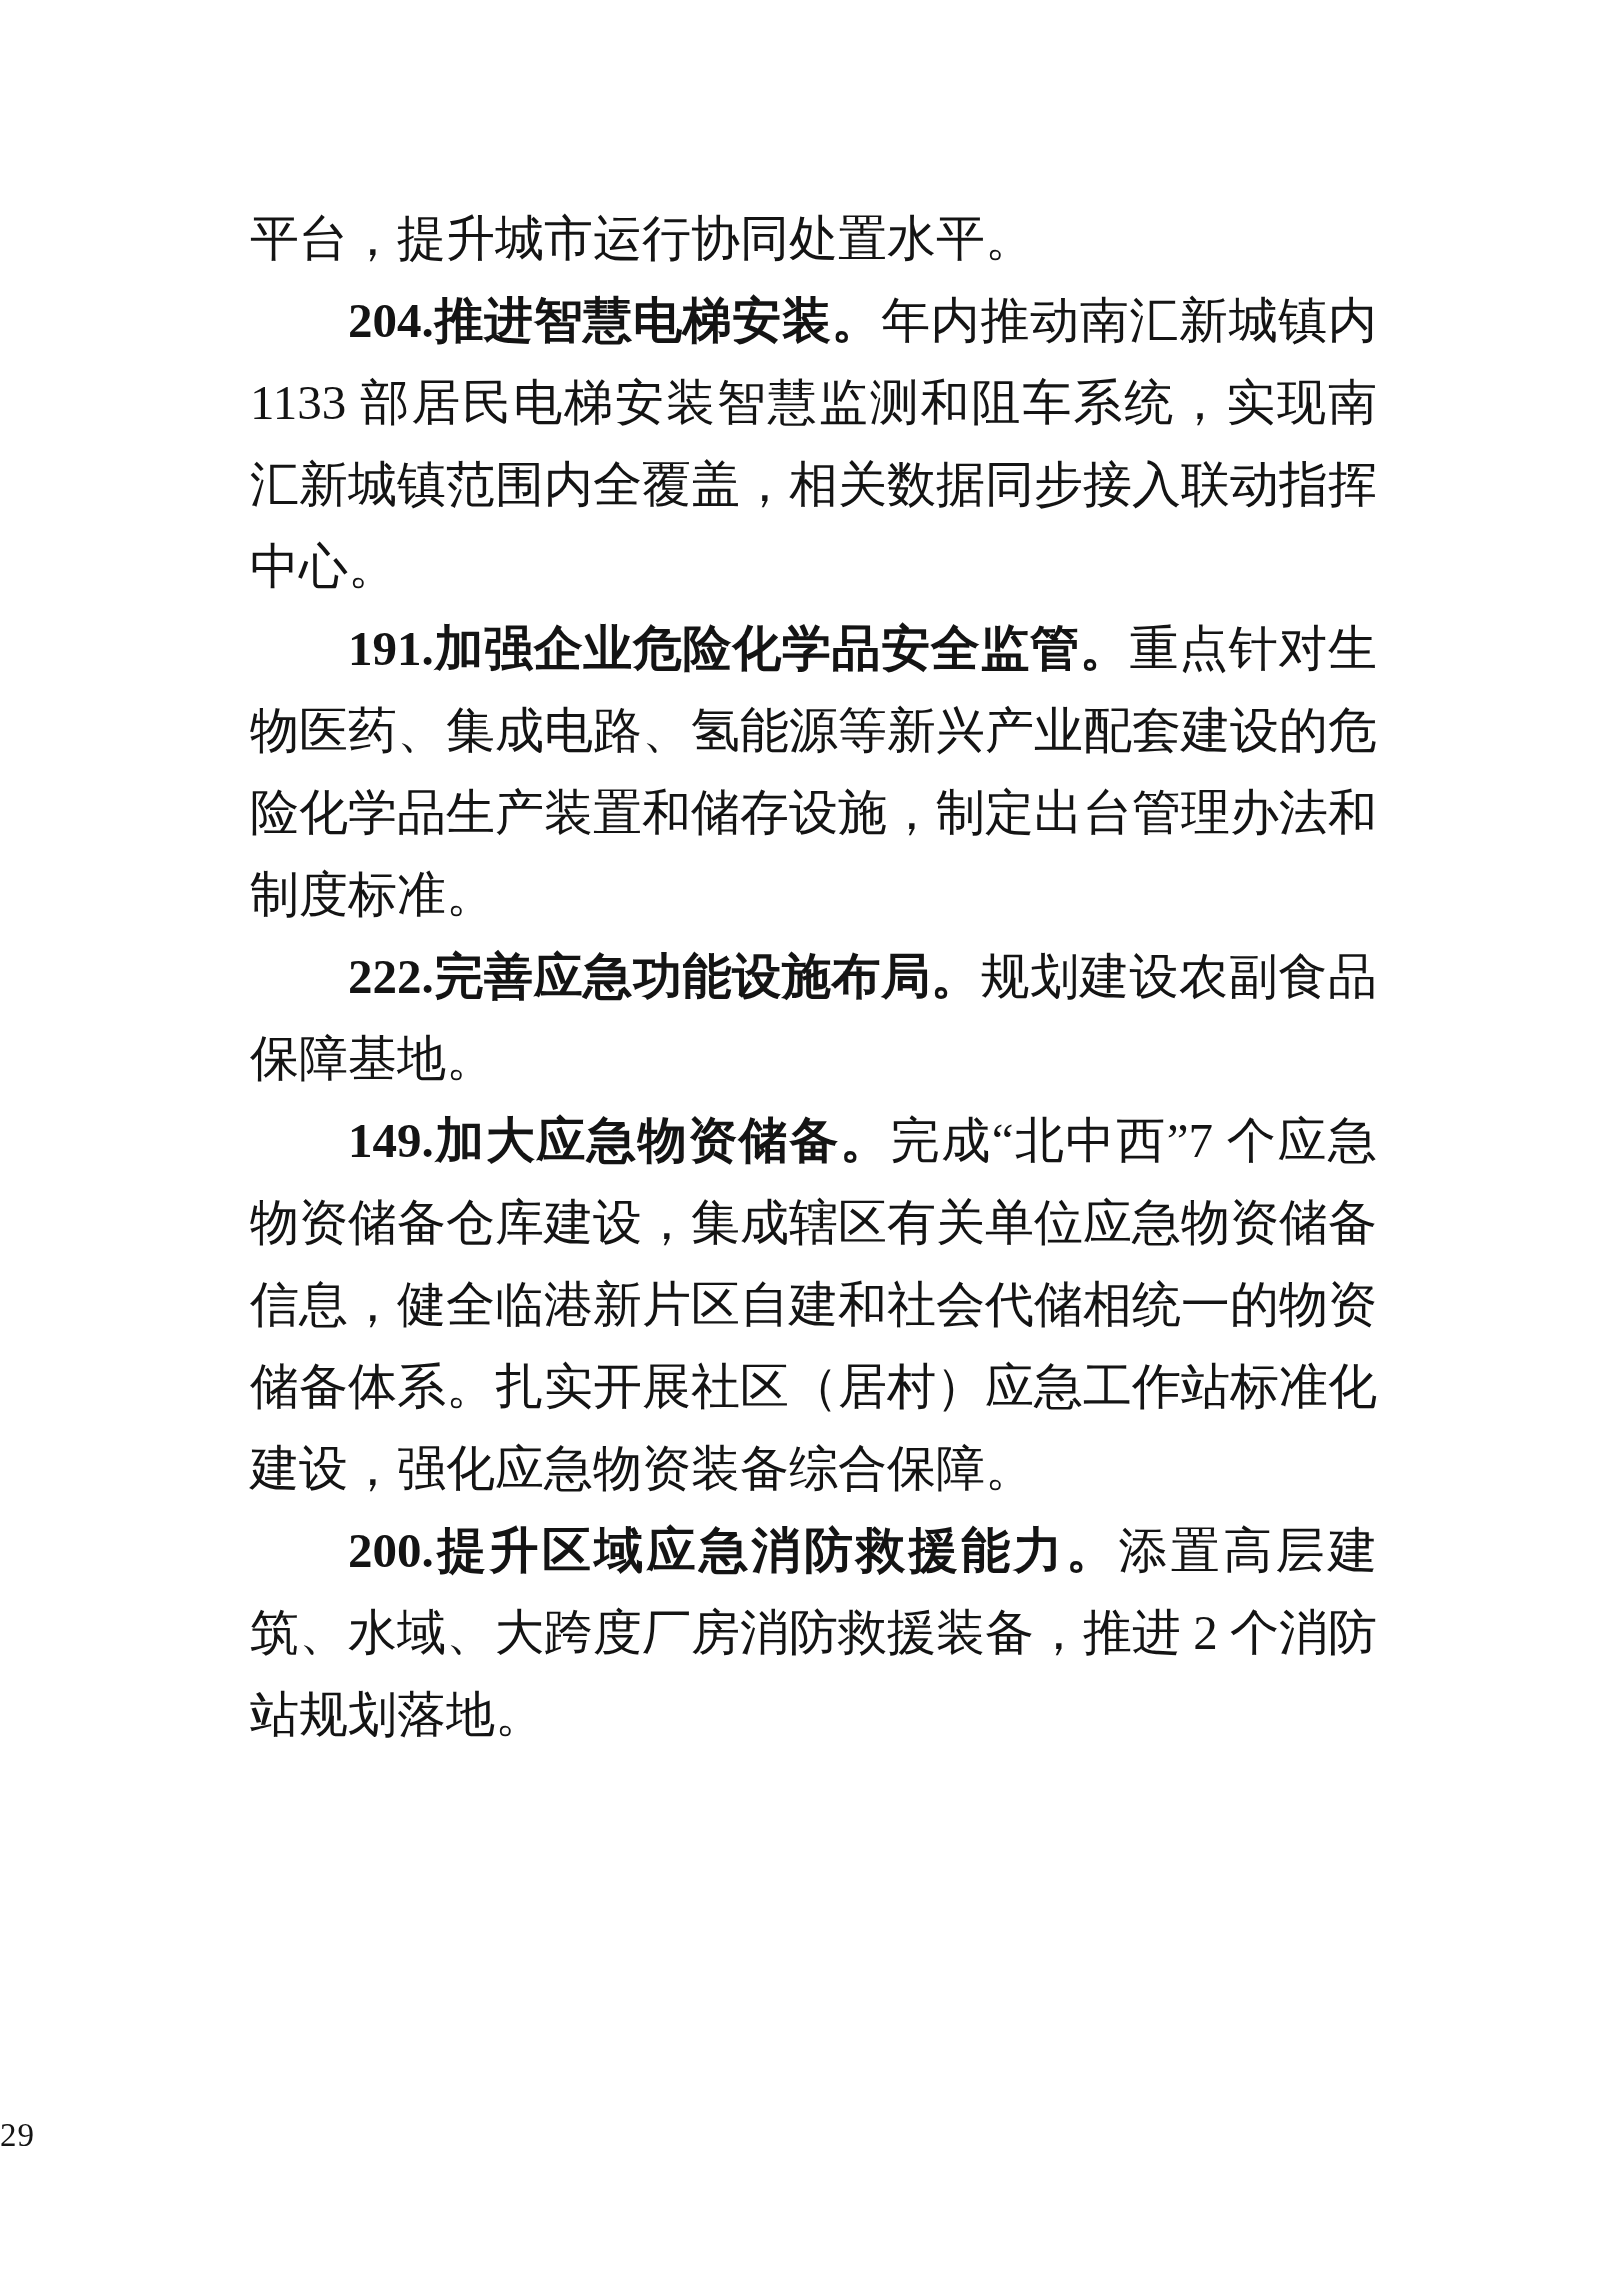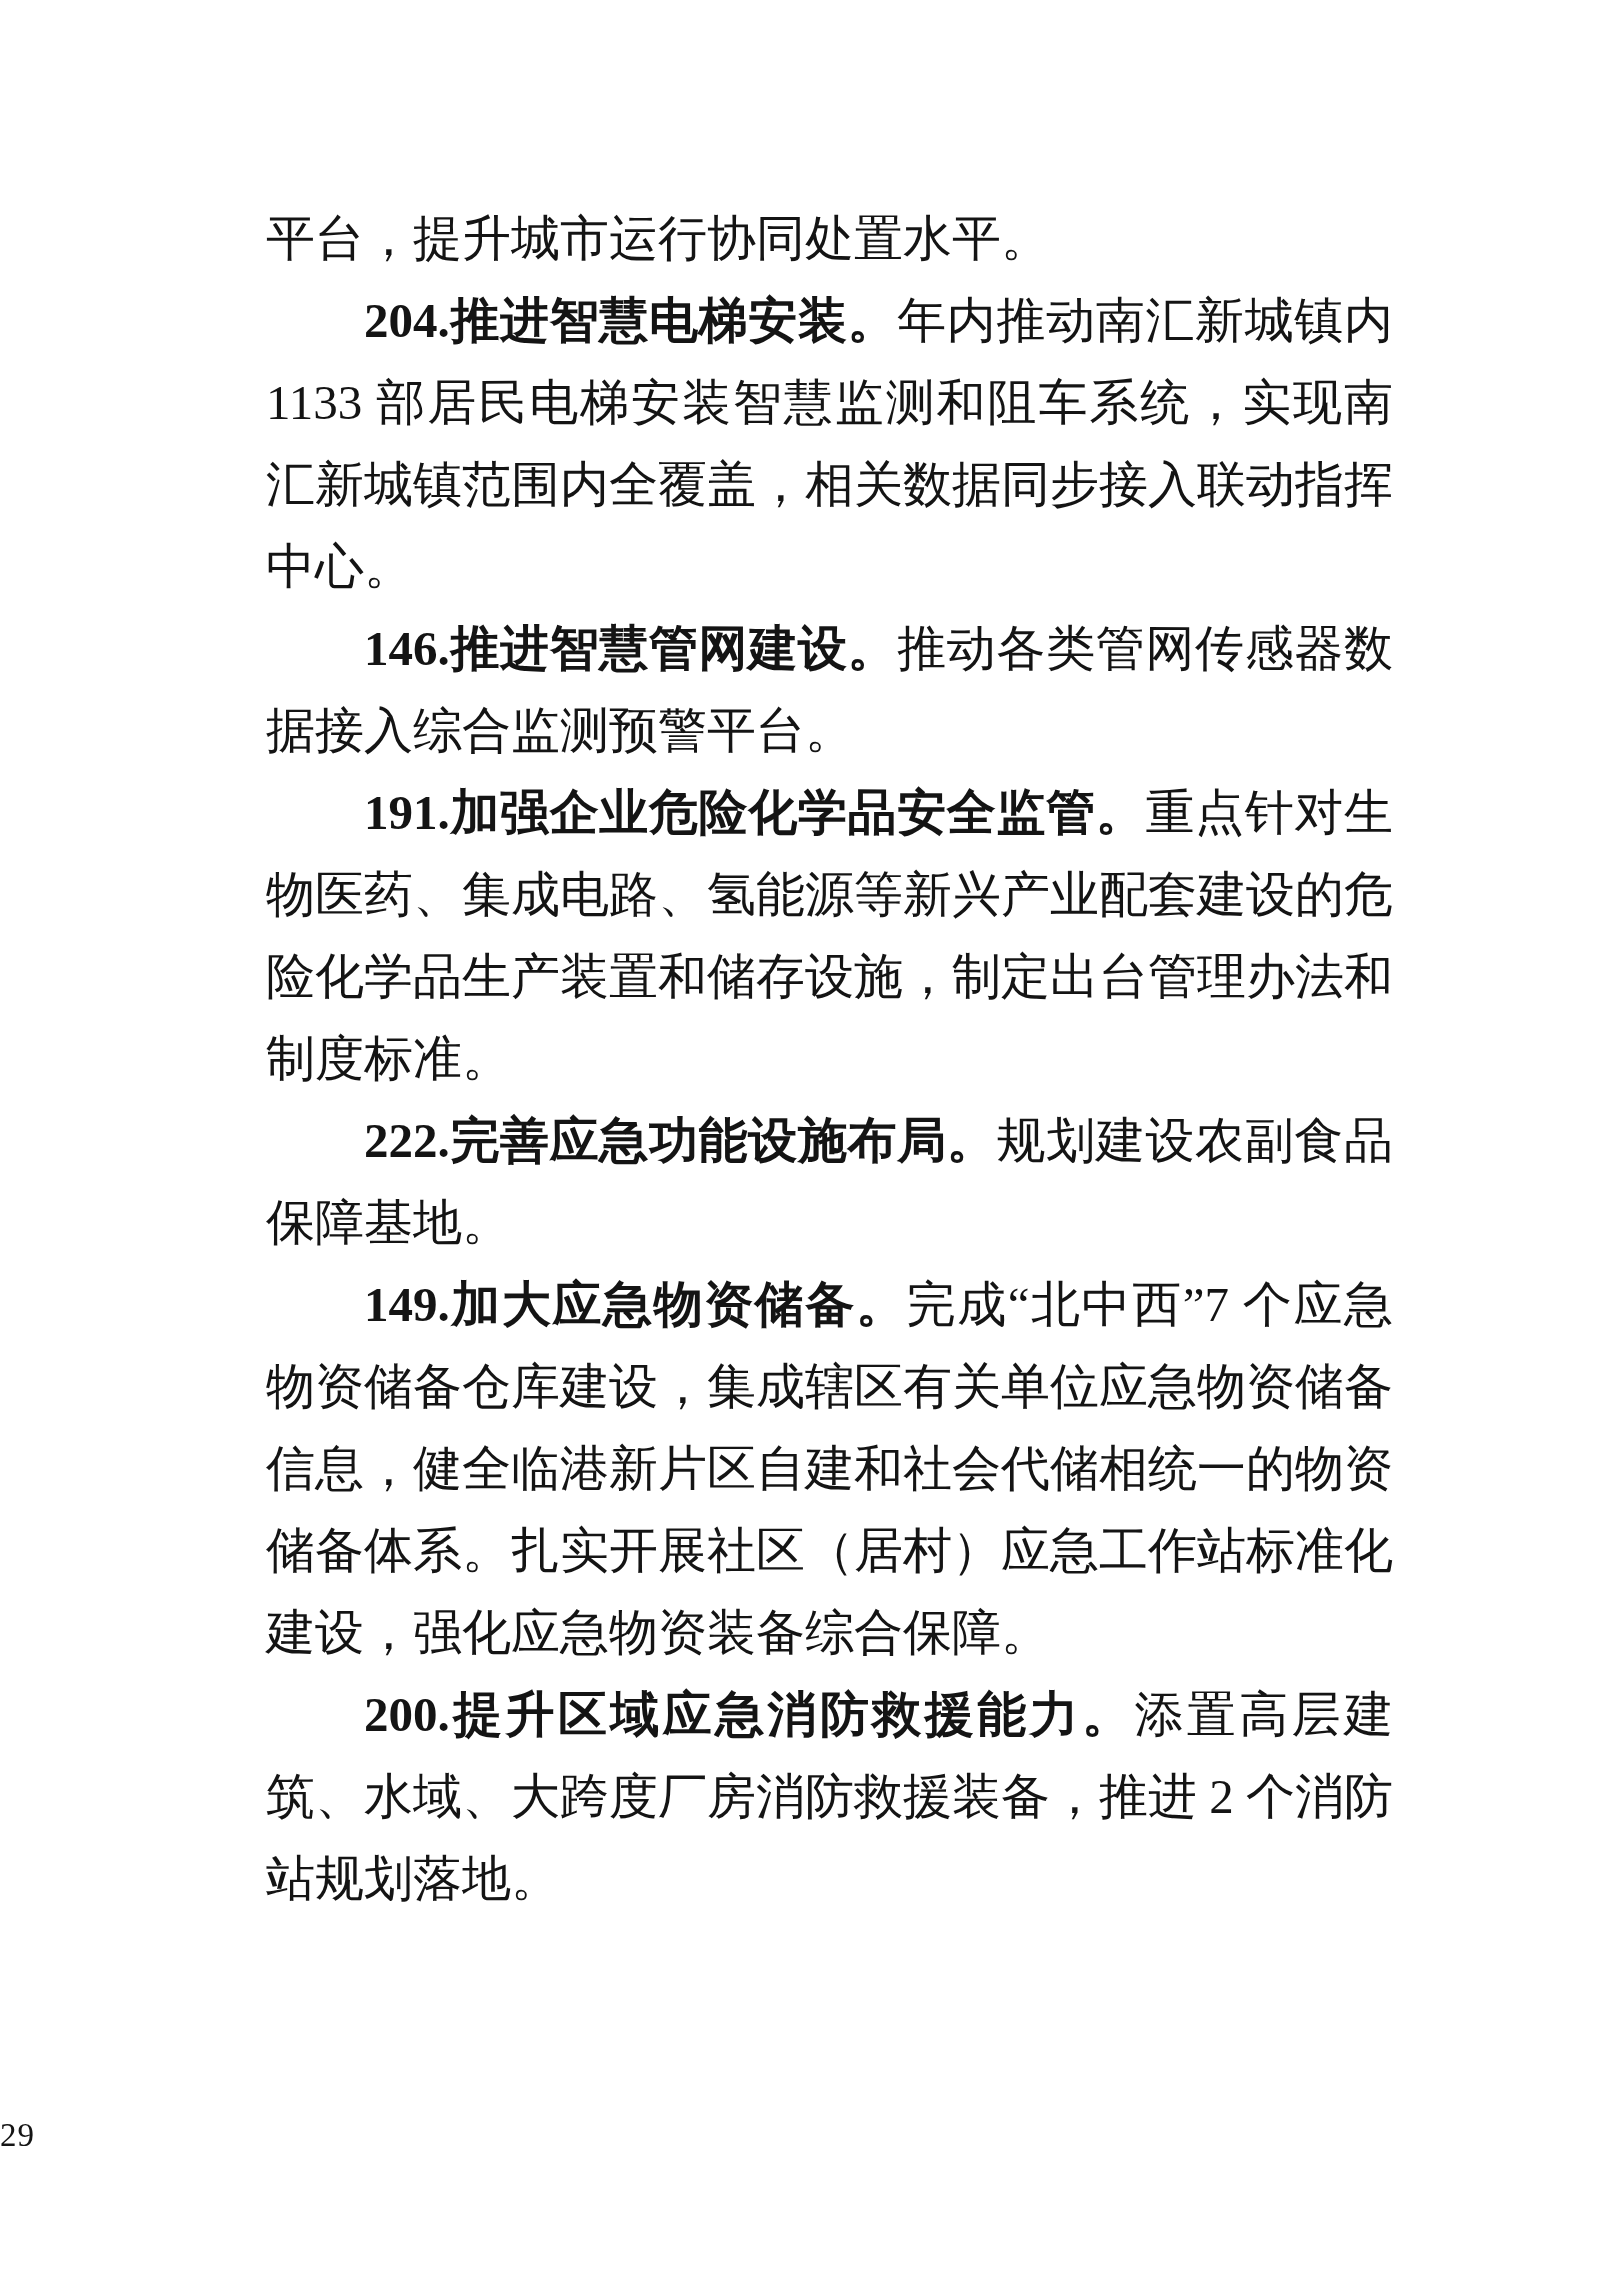--- a/index.html
+++ b/index.html
@@ -17,21 +17,20 @@
 
   .textblock {
     position:absolute;
     left:250px;
     top:198px;
     width:1127px;
     font-size:49px;
     line-height:82px;
     text-align:justify;
     text-justify:inter-ideograph;
-    margin-left:16px;
   }
 
   .para { margin:0; text-indent:98px; }
   .para.no-indent { text-indent:0; }
 
   .heading { font-weight:700; }
 
   .pageno {
     position:absolute;
     left:0;
@@ -47,21 +46,20 @@
 <body>
 
 <div class="page">
 
   <main class="textblock">
 
     <p class="para no-indent"><span>平台，提升城市运行协同处置水平。</span></p>
 
     <p class="para"><span class="heading">204.推进智慧电梯安装。</span><span>年内推动南汇新城镇内 1133 部居民电梯安装智慧监测和阻车系统，实现南汇新城镇范围内全覆盖，相关数据同步接入联动指挥中心。</span></p>
 
-    <p class="para"><span class="heading">146.推进智慧管网建设。</span><span>推动各类管网传感器数据接入综合监测预警平台。</span></p>
 
     <p class="para"><span class="heading">191.加强企业危险化学品安全监管。</span><span>重点针对生物医药、集成电路、氢能源等新兴产业配套建设的危险化学品生产装置和储存设施，制定出台管理办法和制度标准。</span></p>
 
     <p class="para"><span class="heading">222.完善应急功能设施布局。</span><span>规划建设农副食品保障基地。</span></p>
 
     <p class="para"><span class="heading">149.加大应急物资储备。</span><span>完成“北中西”7 个应急物资储备仓库建设，集成辖区有关单位应急物资储备信息，健全临港新片区自建和社会代储相统一的物资储备体系。扎实开展社区（居村）应急工作站标准化建设，强化应急物资装备综合保障。</span></p>
 
     <p class="para"><span class="heading">200.提升区域应急消防救援能力。</span><span>添置高层建筑、水域、大跨度厂房消防救援装备，推进 2 个消防站规划落地。</span></p>
 
   </main>

